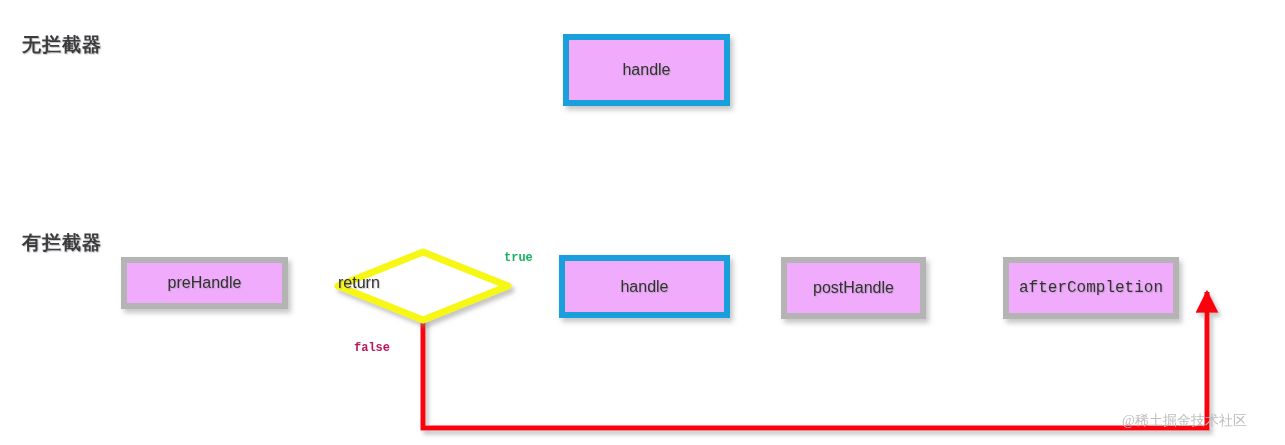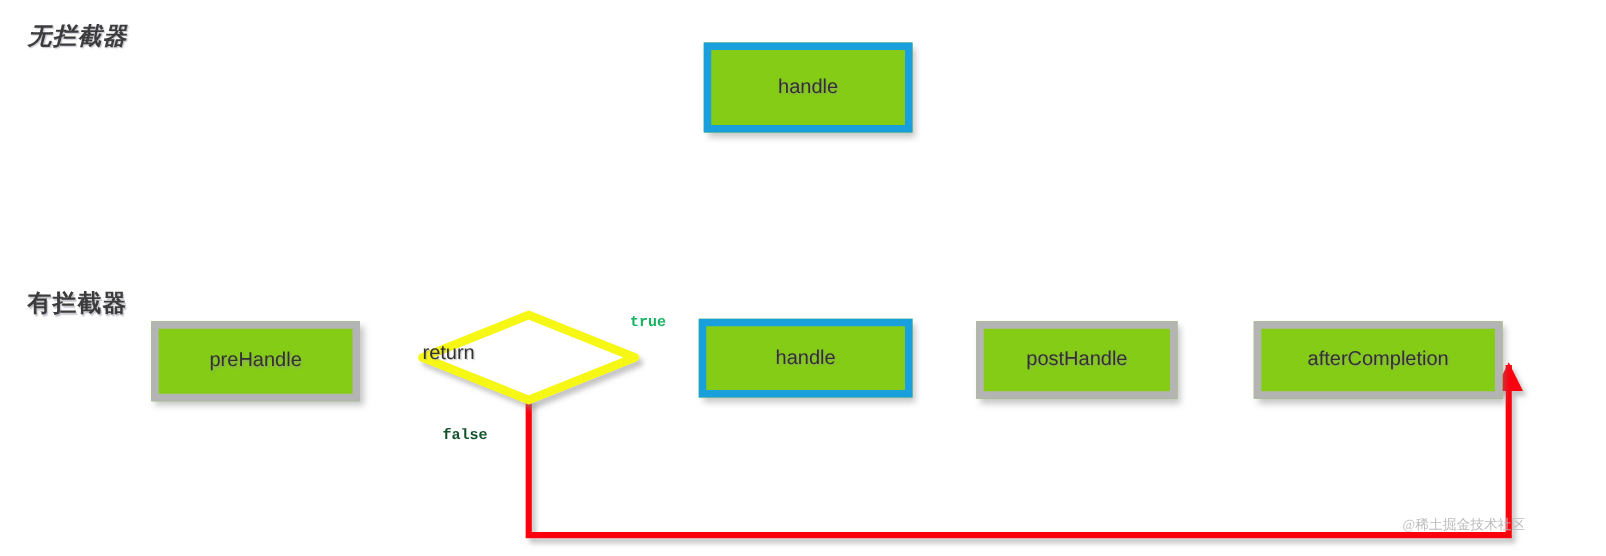--- a/index.html
+++ b/index.html
@@ -23,45 +23,45 @@
   .section-title {
     position: absolute;
     font-family: "Liberation Sans", sans-serif;
     font-weight: bold;
     font-size: 19px;
     color: #3c3c3c;
     letter-spacing: 1px;
     text-shadow: 1px 1px 1px rgba(120,120,140,0.45);
     white-space: nowrap;
   }
-  #title-no-interceptor { left: 22px; top: 16px; font-style: italic; }
+  #title-no-interceptor { left: 22px; top: 32px; }
   #title-with-interceptor { left: 22px; top: 212px; margin-top: 18px; }
 
   .node {
     position: absolute;
     box-sizing: border-box;
-    background: #84cc16;
+    background: #f0abfc;
     display: flex;
     align-items: center;
     justify-content: center;
     font-family: "Liberation Sans", sans-serif;
     font-size: 16px;
     color: #33312f;
     text-shadow: 1px 1px 1px rgba(150,150,160,0.5);
     box-shadow: 3px 4px 5px rgba(130,130,130,0.45);
     white-space: nowrap;
   }
   .node.blue { border: 6px solid #19a0dc; }
   .node.gray { border: 6px solid #b4b4b4; }
 
   #node-handle-top   { left: 563px; top: 34px;  width: 167px; height: 72px; }
-  #node-prehandle    { left: 121px; top: 257px; width: 167px; height: 64px; }
+  #node-prehandle    { left: 121px; top: 257px; width: 167px; height: 52px; }
   #node-handle-bot   { left: 559px; top: 255px; width: 171px; height: 63px; }
-  #node-posthandle   { left: 781px; top: 257px; width: 161px; height: 62px; }
-  #node-aftercompletion { left: 1003px; top: 257px; width: 199px; height: 62px; }
+  #node-posthandle   { left: 781px; top: 257px; width: 145px; height: 62px; }
+  #node-aftercompletion { left: 1003px; top: 257px; width: 176px; height: 62px; font-family: Liberation Mono, monospace; }
 
   .diamond-label {
     position: absolute;
     left: 338px; top: 274px;
     width: 170px;
     text-align: left;
     font-family: "Liberation Sans", sans-serif;
     font-size: 16px;
     color: #33312f;
     text-shadow: 1px 1px 1px rgba(150,150,160,0.5);
@@ -69,27 +69,27 @@
   }
 
   .edge-label {
     position: absolute;
     font-family: "Liberation Mono", monospace;
     font-weight: bold;
     font-size: 12px;
     white-space: nowrap;
   }
   #label-true  { left: 504px; top: 251px; color: #18b263; }
-  #label-false { left: 354px; top: 341px; color: #14532d; }
+  #label-false { left: 354px; top: 341px; color: #be185d; }
 
   #watermark {
     position: absolute;
     left: 1122px; top: 412px;
     font-family: "Liberation Serif", serif;
-    font-size: 11px;
+    font-size: 14px;
     color: #bdbdbd;
     white-space: nowrap;
   }
 </style>
 </head>
 <body>
 
 <svg id="canvas" viewBox="0 0 1285 445">
   <defs>
     <marker id="arrow-green" viewBox="0 0 10 10" refX="9" refY="5" markerWidth="5.2" markerHeight="5.2" orient="auto-start-reverse">

